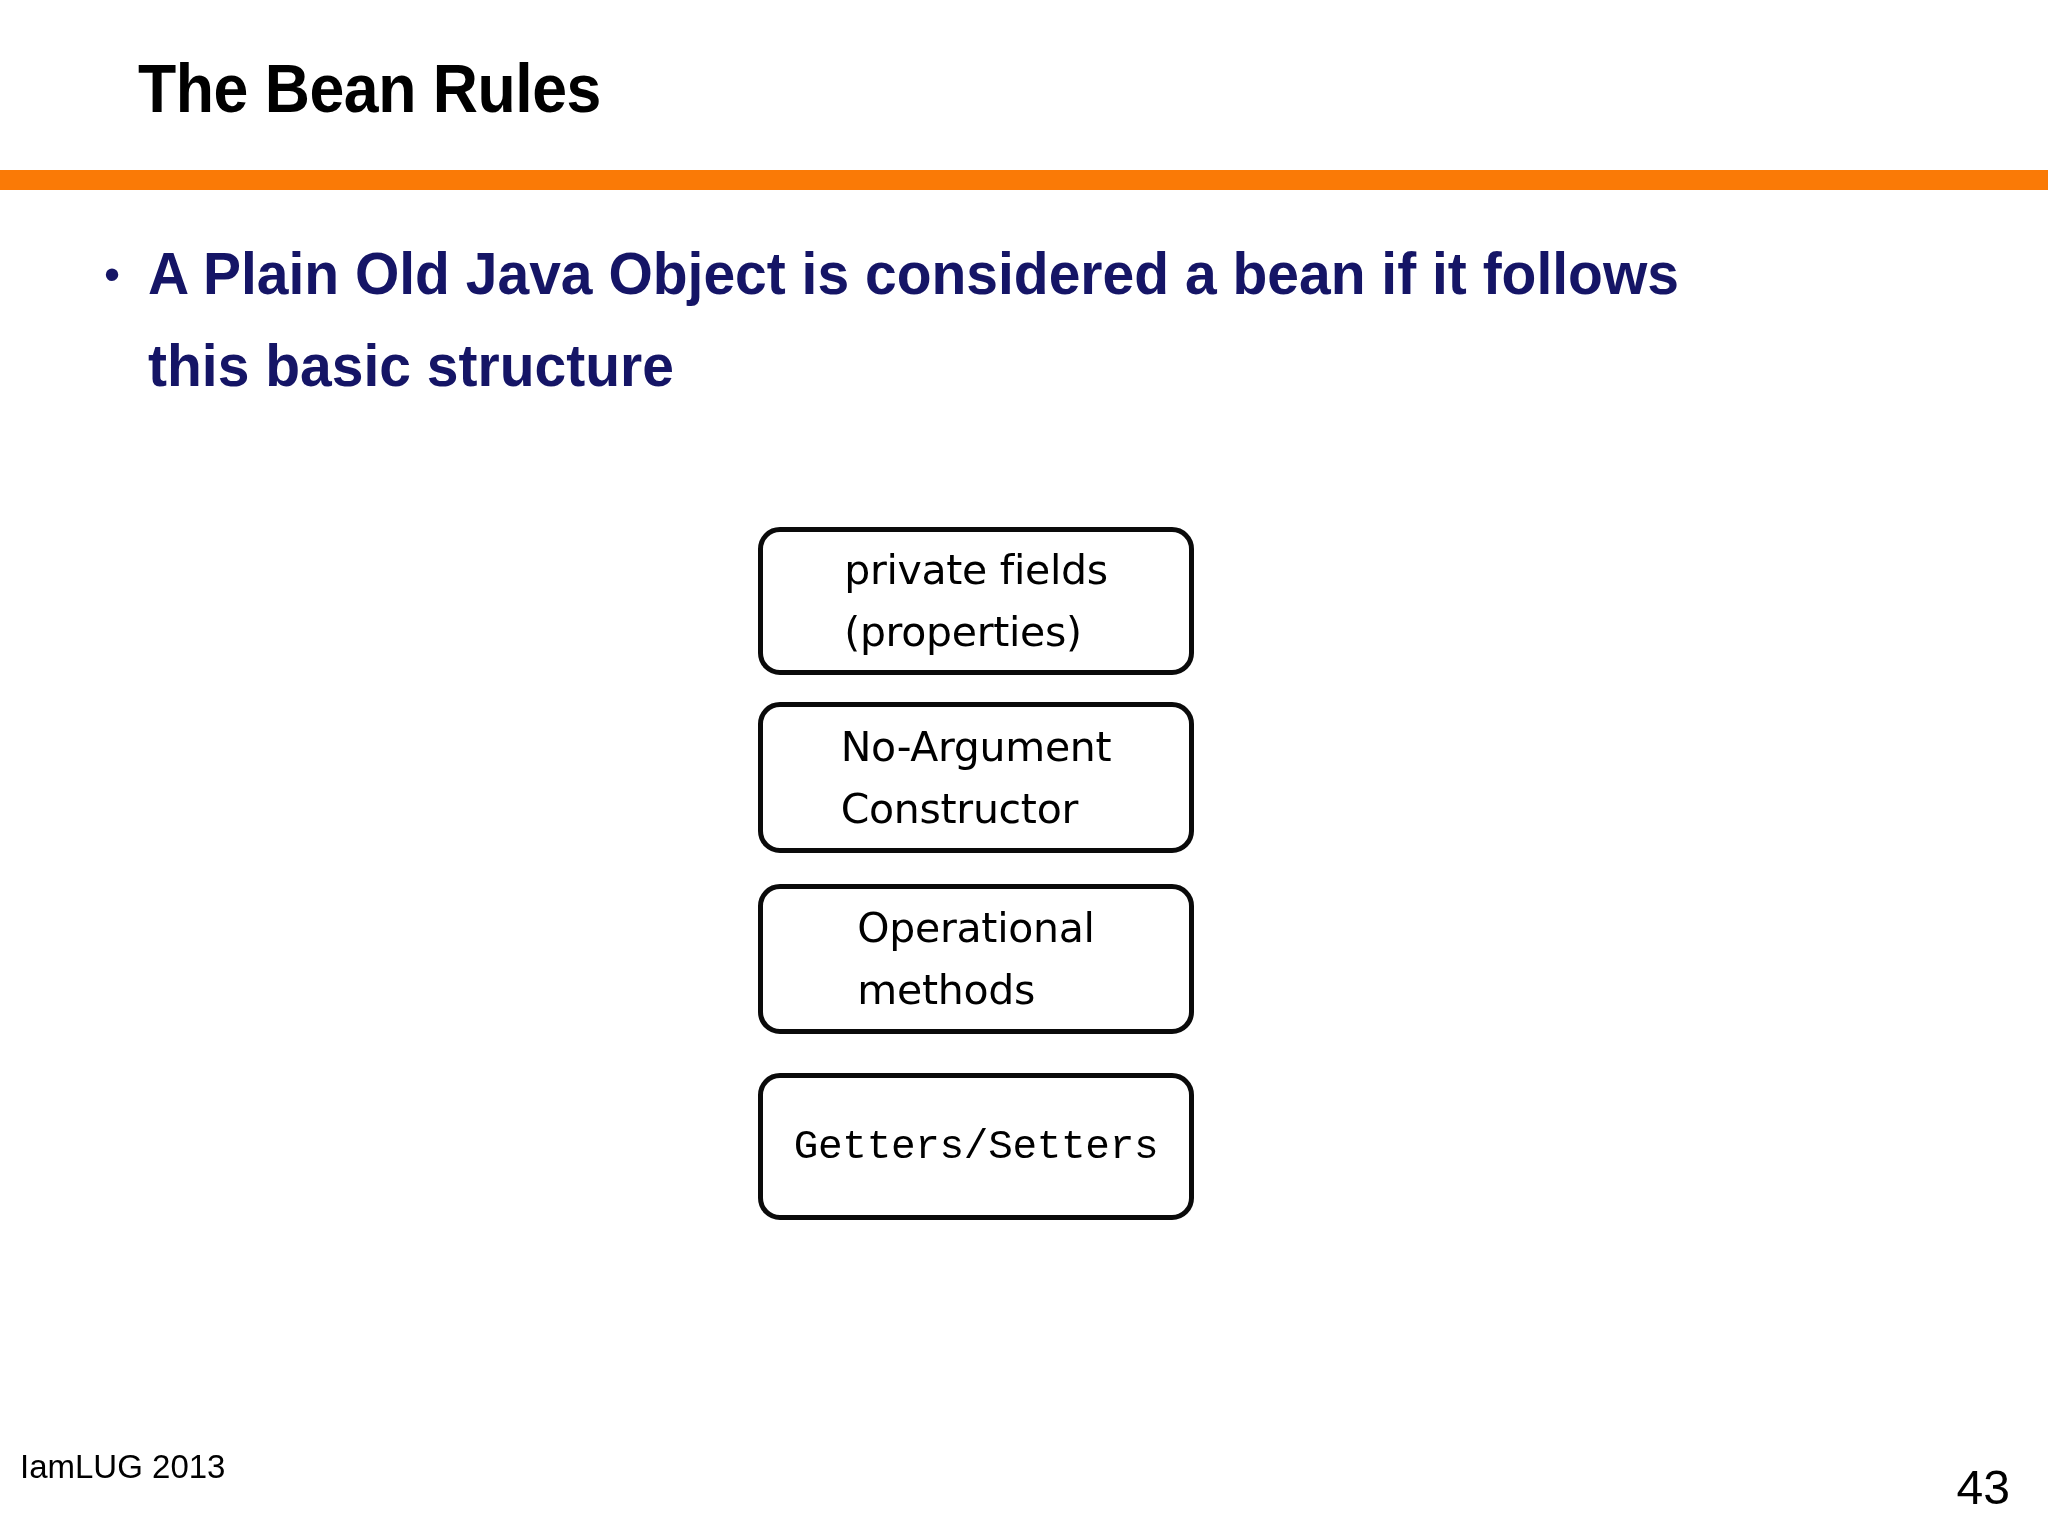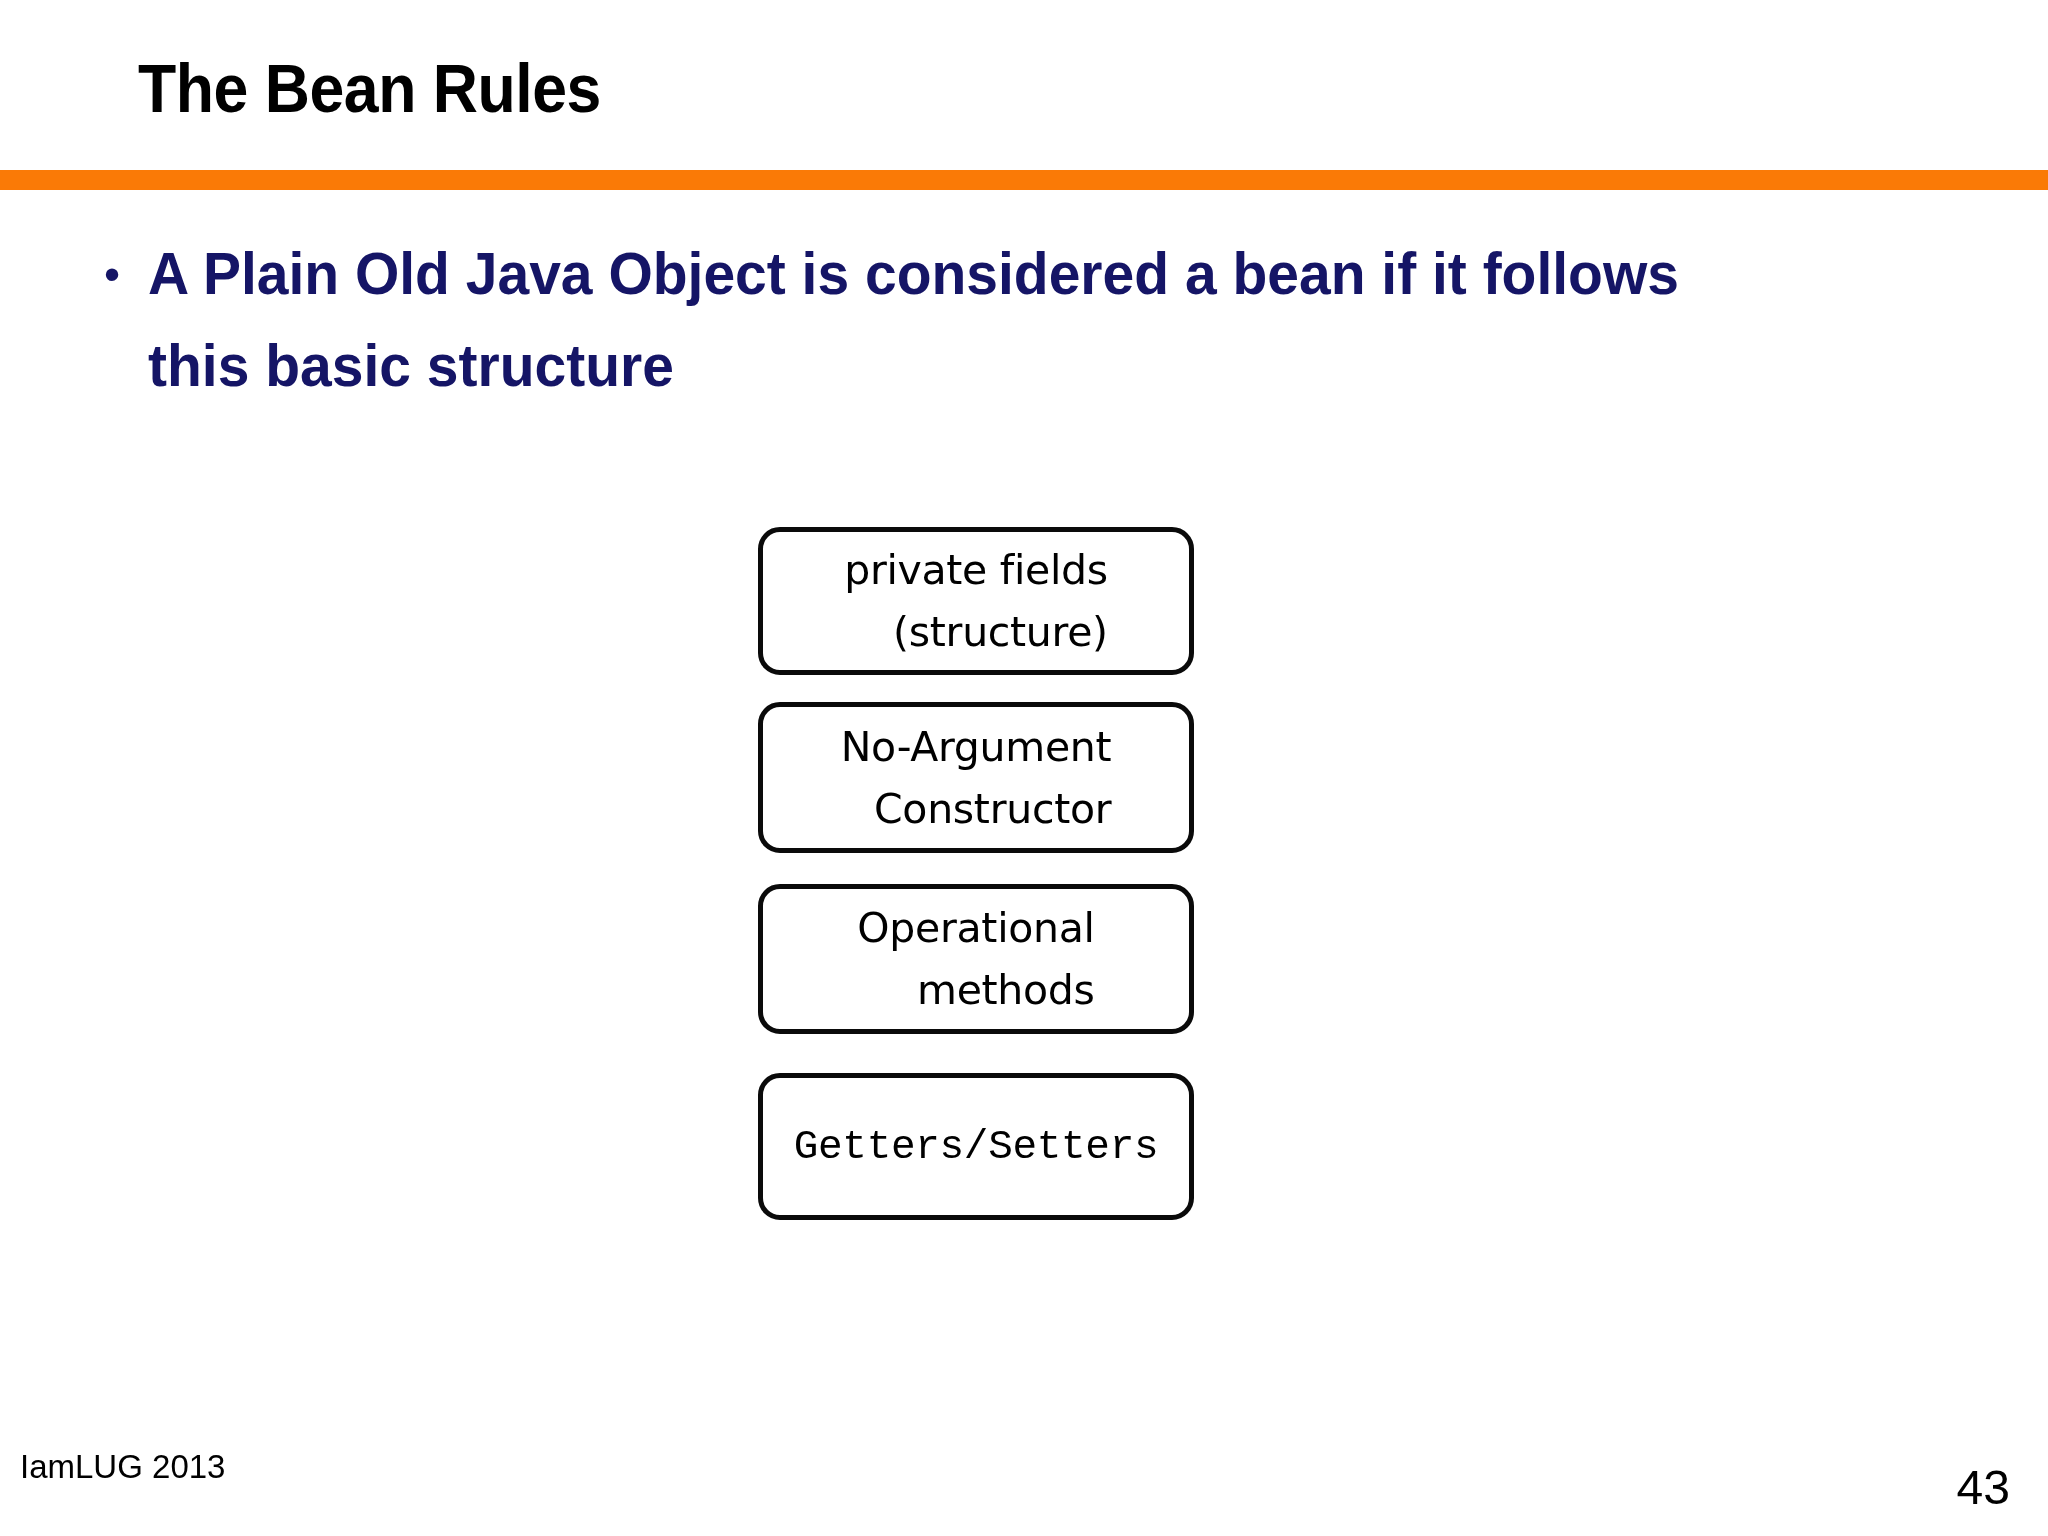--- a/index.html
+++ b/index.html
@@ -95,21 +95,21 @@
   }
   .bean-box {
     box-sizing: border-box;
     width: 436px;
     border: 5px solid #0a0a0a;
     border-radius: 22px;
     background: #ffffff;
     display: flex;
     align-items: center;
     justify-content: center;
-    text-align: right;
+    text-align: left;
     font-family: "DejaVu Sans", sans-serif;
     font-size: 41px;
     font-weight: 400;
     color: #000000;
     line-height: 62px;
     letter-spacing: -0.3px;
   }
   .bean-box-label {
     display: block;
     padding: 0 14px;
@@ -159,21 +159,21 @@
         <span class="bullet-line">this basic structure</span>
       </div>
     </div>
   </div>
 
   <div id="bean-structure-diagram">
 
     <div class="bean-box" id="bean-box-0">
       <span class="bean-box-label">
         <span class="l1">private fields</span>
-        <span class="l2">(structure)</span>
+        <span class="l2">(properties)</span>
       </span>
     </div>
 
     <div class="bean-box" id="bean-box-1">
       <span class="bean-box-label">
         <span class="l1">No-Argument</span>
         <span class="l2">Constructor</span>
       </span>
     </div>
 

